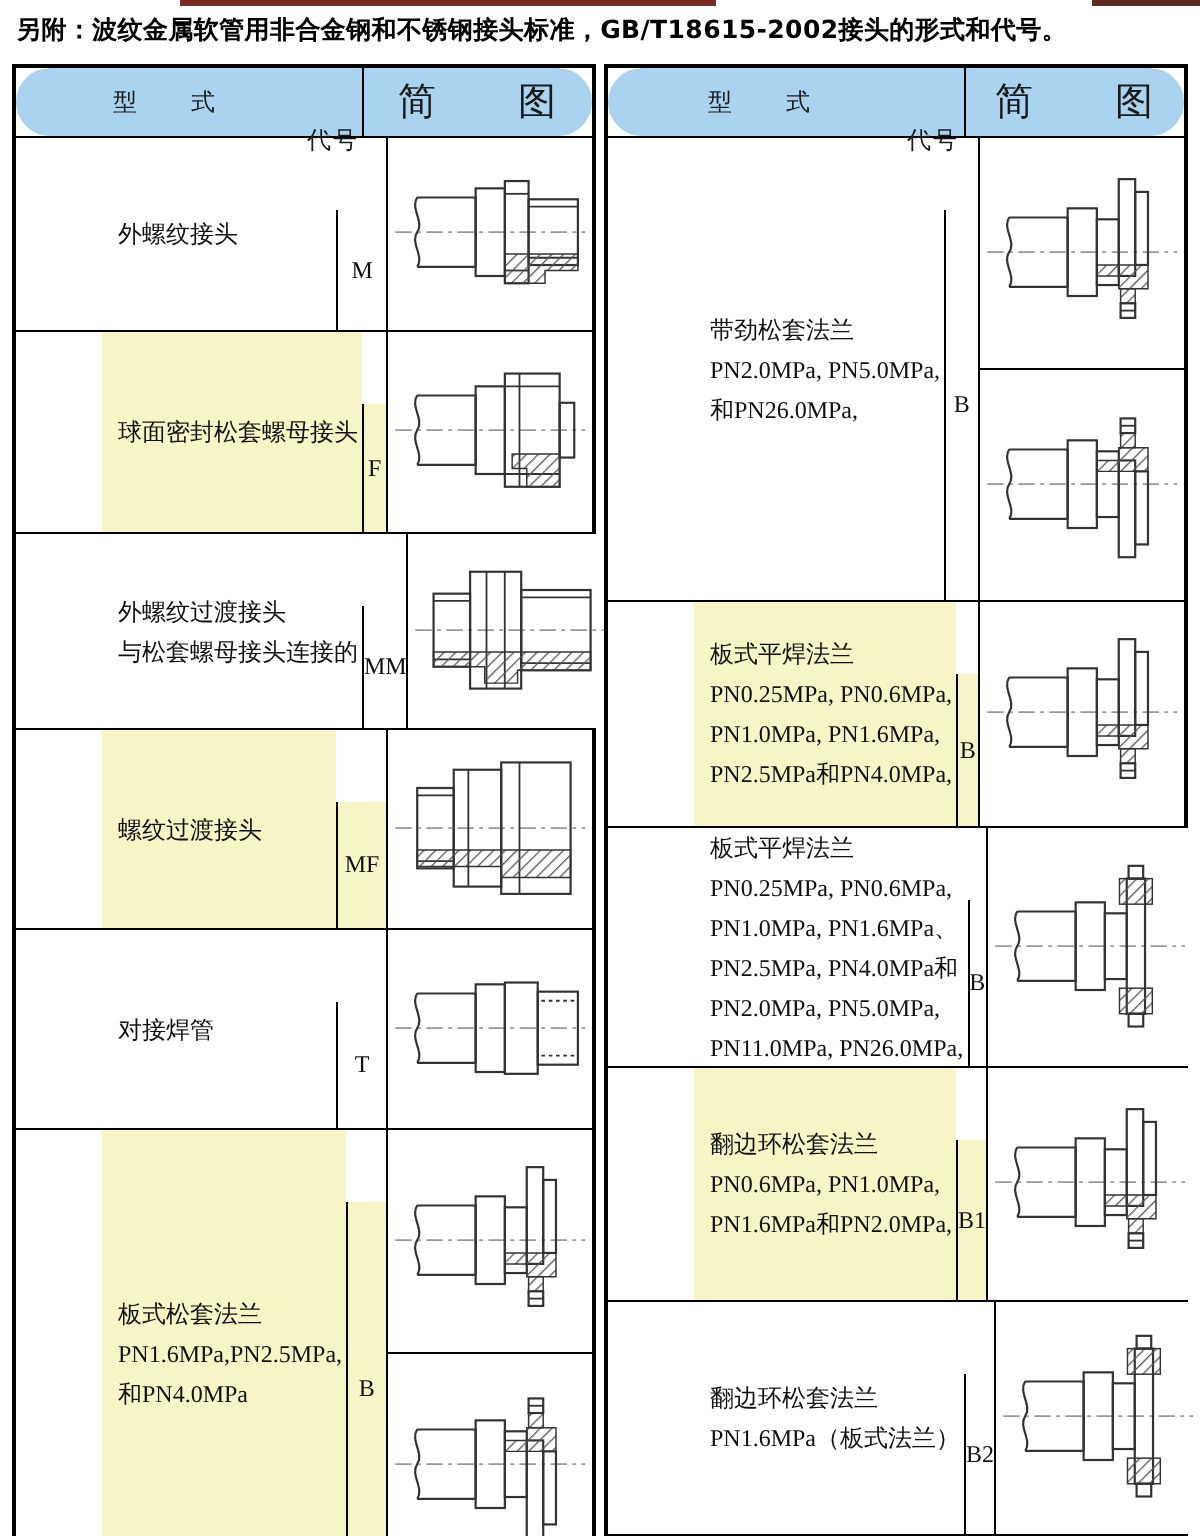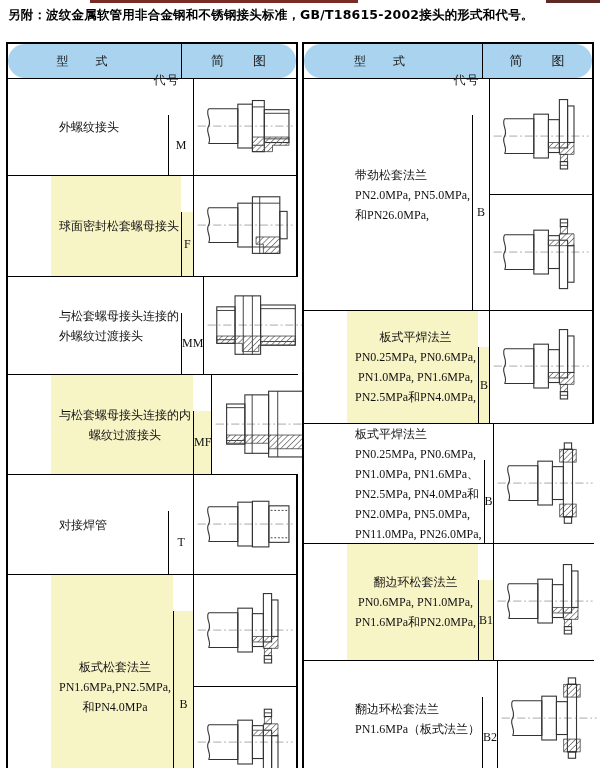--- a/index.html
+++ b/index.html
@@ -3,46 +3,46 @@
 <meta charset="utf-8">
 <style>
   html,body{margin:0;padding:0;}
   body{
     width:600px;height:768px;background:#fff;position:relative;overflow:hidden;
     font-family:"Liberation Serif","DejaVu Serif",serif;color:#111;
   }
   .artifact{position:absolute;top:0;height:3px;background:#7a2b24;}
   .artifact.a2{background:#5e2a26;}
   .page-title{
-    margin:7px 6px 18px 8px;
+    margin:7px 6px 8px 8px;
     font-family:"DejaVu Sans","Liberation Sans",sans-serif;
     font-weight:bold;font-size:12.5px;letter-spacing:0.2px;color:#000;
   }
   .tables{display:flex;gap:4px;margin:0 6px;align-items:flex-start;}
   .tbl{border:2px solid #000;background:#fff;box-sizing:border-box;width:292px;}
   .thead{display:flex;height:34px;background:var(--hdr,#a9d3ee);border-radius:17px;}
   .thead .cell{
     display:flex;align-items:center;justify-content:center;
-    font-size:13px;letter-spacing:1px;color:#1a1a1a;
+    font-size:19px;letter-spacing:1px;color:#1a1a1a;
   }
   .trow{display:flex;border-top:1px solid #000;box-sizing:border-box;padding-left:43px;}
   .cell{box-sizing:border-box;}
   .cell.code,.cell.diag{border-left:1px solid #000;}
   .tbl-left .cell.type{width:143px;}
   .tbl-left .cell.code{width:30px;}
   .tbl-right .cell.type{width:146px;}
   .tbl-right .cell.code{width:32px;}
   .cell.diag{flex:1;display:flex;flex-direction:column;}
   .cell.type{
     display:flex;flex-direction:column;justify-content:center;
     padding-left:8px;padding-right:2px;font-size:12px;
   }
   .tline{line-height:20px;white-space:nowrap;}
   .cell.code{display:flex;align-items:center;justify-content:center;font-size:12px;margin-top:36px;}
-  .hl{background:var(--hlt,#f7f4c6);text-align:center;}
+  .hl{background:var(--hlt,#f7f4c6);}
   .diag-sub{flex:1;display:flex;align-items:center;justify-content:center;background:#fff;min-height:0;}
   .diag-sub + .diag-sub{border-top:1px solid #000;}
   .dsvg{height:84px;max-height:92%;width:auto;display:block;}
 </style>
 </head>
 <body>
 
 <svg width="0" height="0" style="position:absolute" aria-hidden="true">
   <defs>
     <pattern id="hp" width="4.5" height="4.5" patternUnits="userSpaceOnUse" patternTransform="rotate(45)">
@@ -107,22 +107,22 @@
               <line x1="64" y1="69" x2="94" y2="69" stroke="#333" stroke-width="1"></line>
               <line x1="72" y1="14" x2="72" y2="76" stroke="#333" stroke-width="1"></line>
               <rect x="94" y="30" width="8" height="30" fill="none" stroke="#333" stroke-width="1.2"></rect>
               <polygon points="68,58 94,58 94,76 76,76 76,66 68,66" fill="url(#hp)" stroke="#333" stroke-width="0.8"></polygon>
             </svg>
           </div>
         </div>
       </div>
       <div class="trow" style="height: 98px;">
         <div class="cell type">
+          <div class="tline">外螺纹过渡接头</div>
           <div class="tline">与松套螺母接头连接的</div>
-          <div class="tline">外螺纹过渡接头</div>
         </div>
         <div class="cell code">
           <div>MM</div>
         </div>
         <div class="cell diag">
           <div class="diag-sub">
             <svg class="dsvg" viewBox="0 0 112 92" preserveAspectRatio="xMidYMid meet">
               <line x1="4" y1="45" x2="108" y2="45" stroke="#999" stroke-width="0.9" stroke-dasharray="9 3 2 3"></line>
               <rect x="14" y="25" width="20" height="40" fill="none" stroke="#333" stroke-width="1.2"></rect>
               <line x1="14" y1="29" x2="34" y2="29" stroke="#333" stroke-width="1"></line>
@@ -133,21 +133,20 @@
               <rect x="62" y="23" width="38" height="44" fill="none" stroke="#333" stroke-width="1.2"></rect>
               <line x1="62" y1="27" x2="100" y2="27" stroke="#333" stroke-width="1"></line>
               <line x1="62" y1="63" x2="100" y2="63" stroke="#333" stroke-width="1"></line>
               <polygon points="14,57 100,57 100,67 60,67 60,74 42,74 42,65 14,65" fill="url(#hp)" stroke="#333" stroke-width="0.8"></polygon>
             </svg>
           </div>
         </div>
       </div>
       <div class="trow" style="height: 100px;">
         <div class="cell type hl">
-          <div class="tline">与松套螺母接头连接的内</div>
           <div class="tline">螺纹过渡接头</div>
         </div>
         <div class="cell code hl">
           <div>MF</div>
         </div>
         <div class="cell diag">
           <div class="diag-sub">
             <svg class="dsvg" viewBox="0 0 112 92" preserveAspectRatio="xMidYMid meet">
               <line x1="4" y1="45" x2="108" y2="45" stroke="#999" stroke-width="0.9" stroke-dasharray="9 3 2 3"></line>
               <rect x="16" y="23" width="20" height="44" fill="none" stroke="#333" stroke-width="1.2"></rect>

